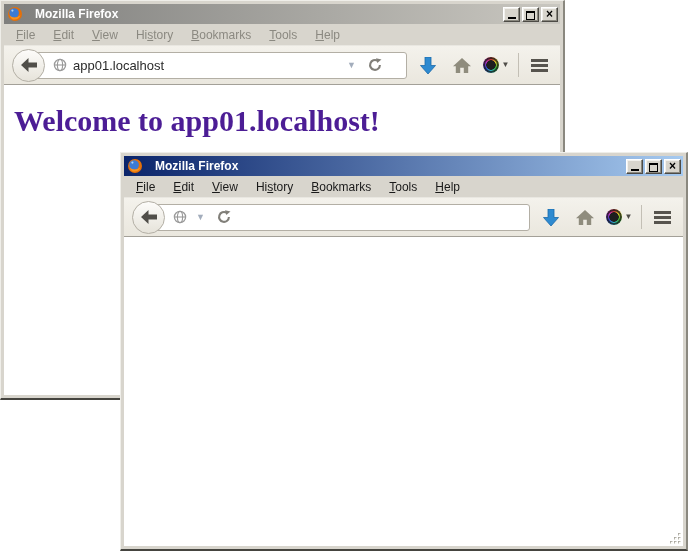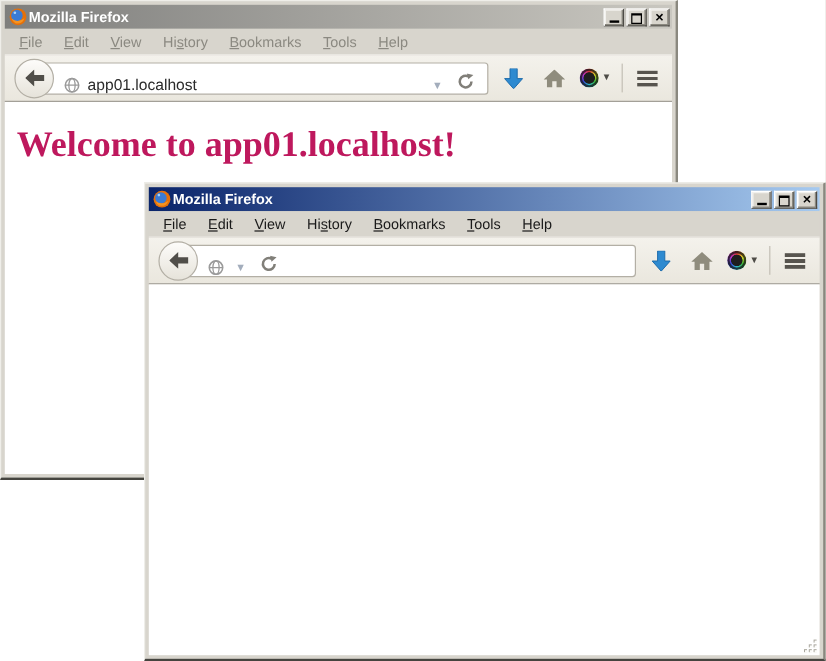--- a/index.html
+++ b/index.html
@@ -25,21 +25,21 @@
   }
   .win-app01 { left: 0px; top: 0px; width: 565px; height: 400px; }
   .win-app02 { left: 120px; top: 152px; width: 568px; height: 399px; z-index: 5; }
 
   
   .titlebar {
     height: 20px;
     flex: 0 0 20px;
     display: flex;
     align-items: center;
-    gap: 1px;
+    gap: 12px;
     padding: 0 2px 0 3px;
   }
   .titlebar.active   { background: linear-gradient(to right, #0a246a, #a6caf0); }
   .titlebar.inactive { background: linear-gradient(to right, #7f7f7d, #c9c7c0); }
   .title-text {
     flex: 1;
     color: #ffffff;
     font-weight: bold;
     font-size: 12px;
     line-height: 20px;
@@ -105,22 +105,22 @@
     padding: 0; cursor: default;
   }
   .urlbar {
     flex: 1;
     height: 27px;
     margin-left: -17px;
     background: #ffffff;
     border: 1px solid #b3afa5;
     border-radius: 3px;
     display: flex;
-    align-items: flex-end;
-    padding: 0 8px 0 24px;
+    align-items: center;
+    padding: 0 21px 0 24px;
     gap: 6px;
     min-width: 0;
   }
   .url-text {
     flex: 1;
     font-size: 13px;
     color: #2b2b2b;
     white-space: nowrap;
     overflow: hidden;
   }
@@ -160,21 +160,21 @@
     flex: 1;
     background: #ffffff;
     position: relative;
     overflow: hidden;
   }
   .content h1 {
     margin: 19px 0 0 10px;
     font-family: "Liberation Serif", serif;
     font-weight: bold;
     font-size: 30px;
-    color: #be185d;
+    color: #4c1d95;
     white-space: nowrap;
   }
   .resize-grip { position: absolute; right: 1px; bottom: 1px; }
 </style>
 </head>
 <body>
 
 <svg width="0" height="0" style="position:absolute" aria-hidden="true">
   <defs>
     <g id="def-ff-logo">

